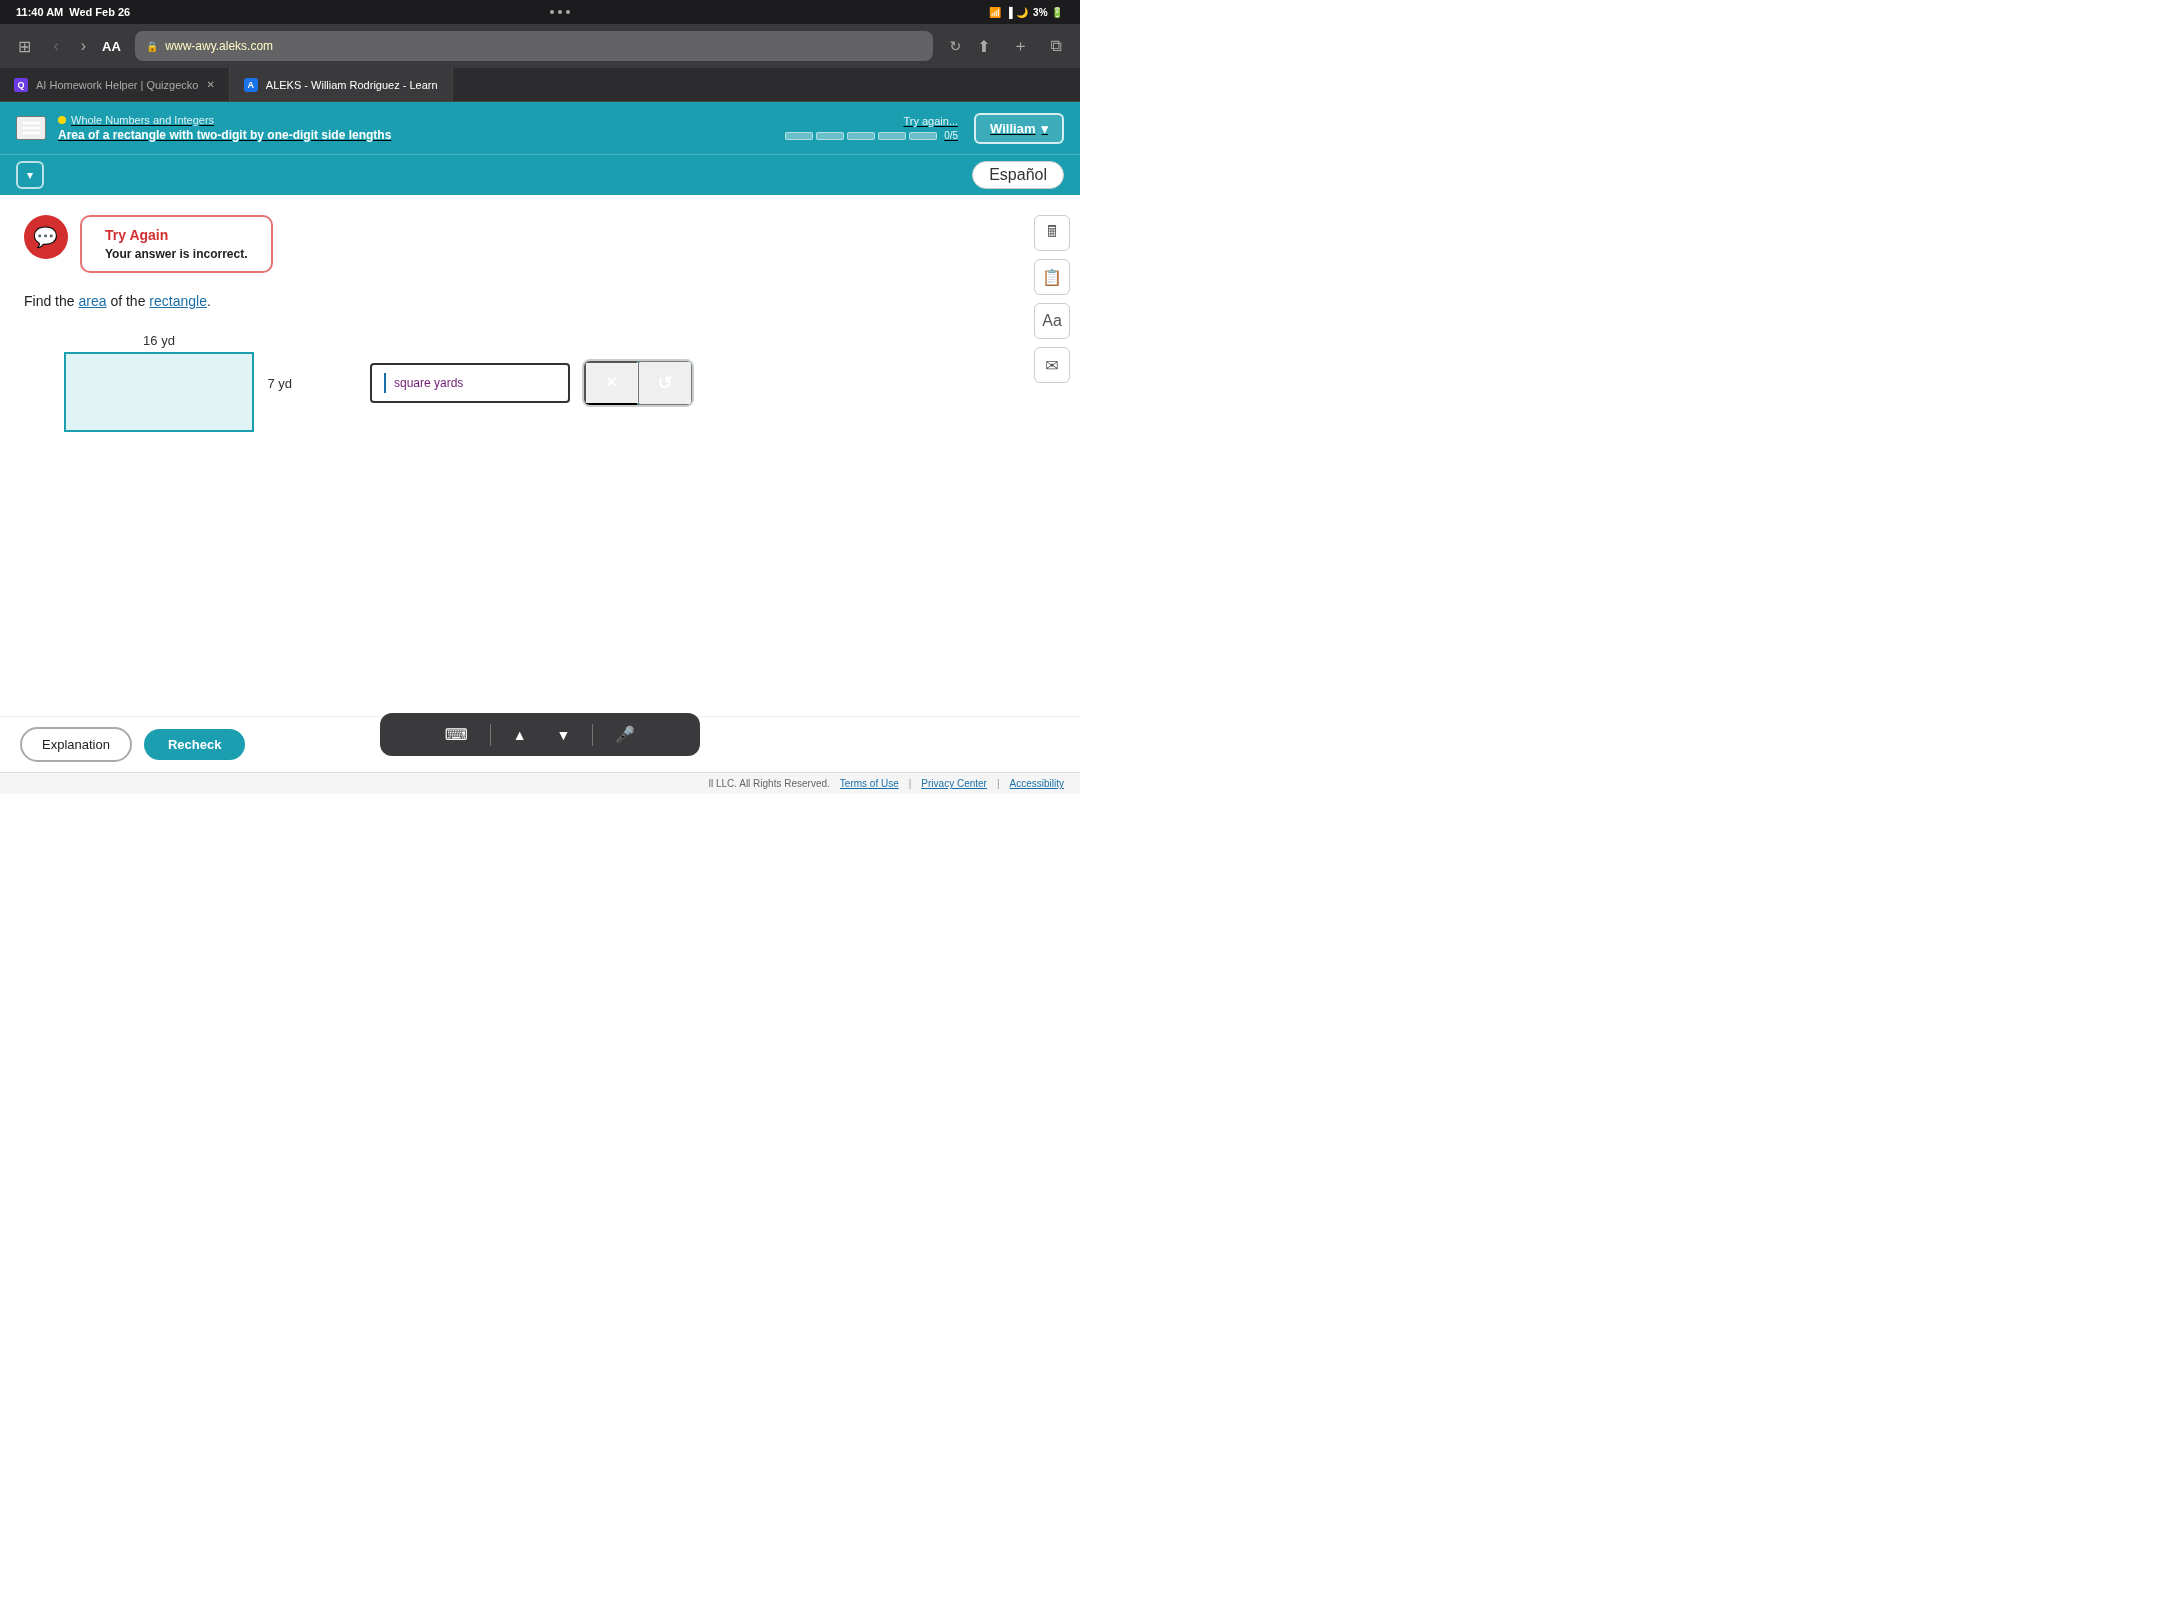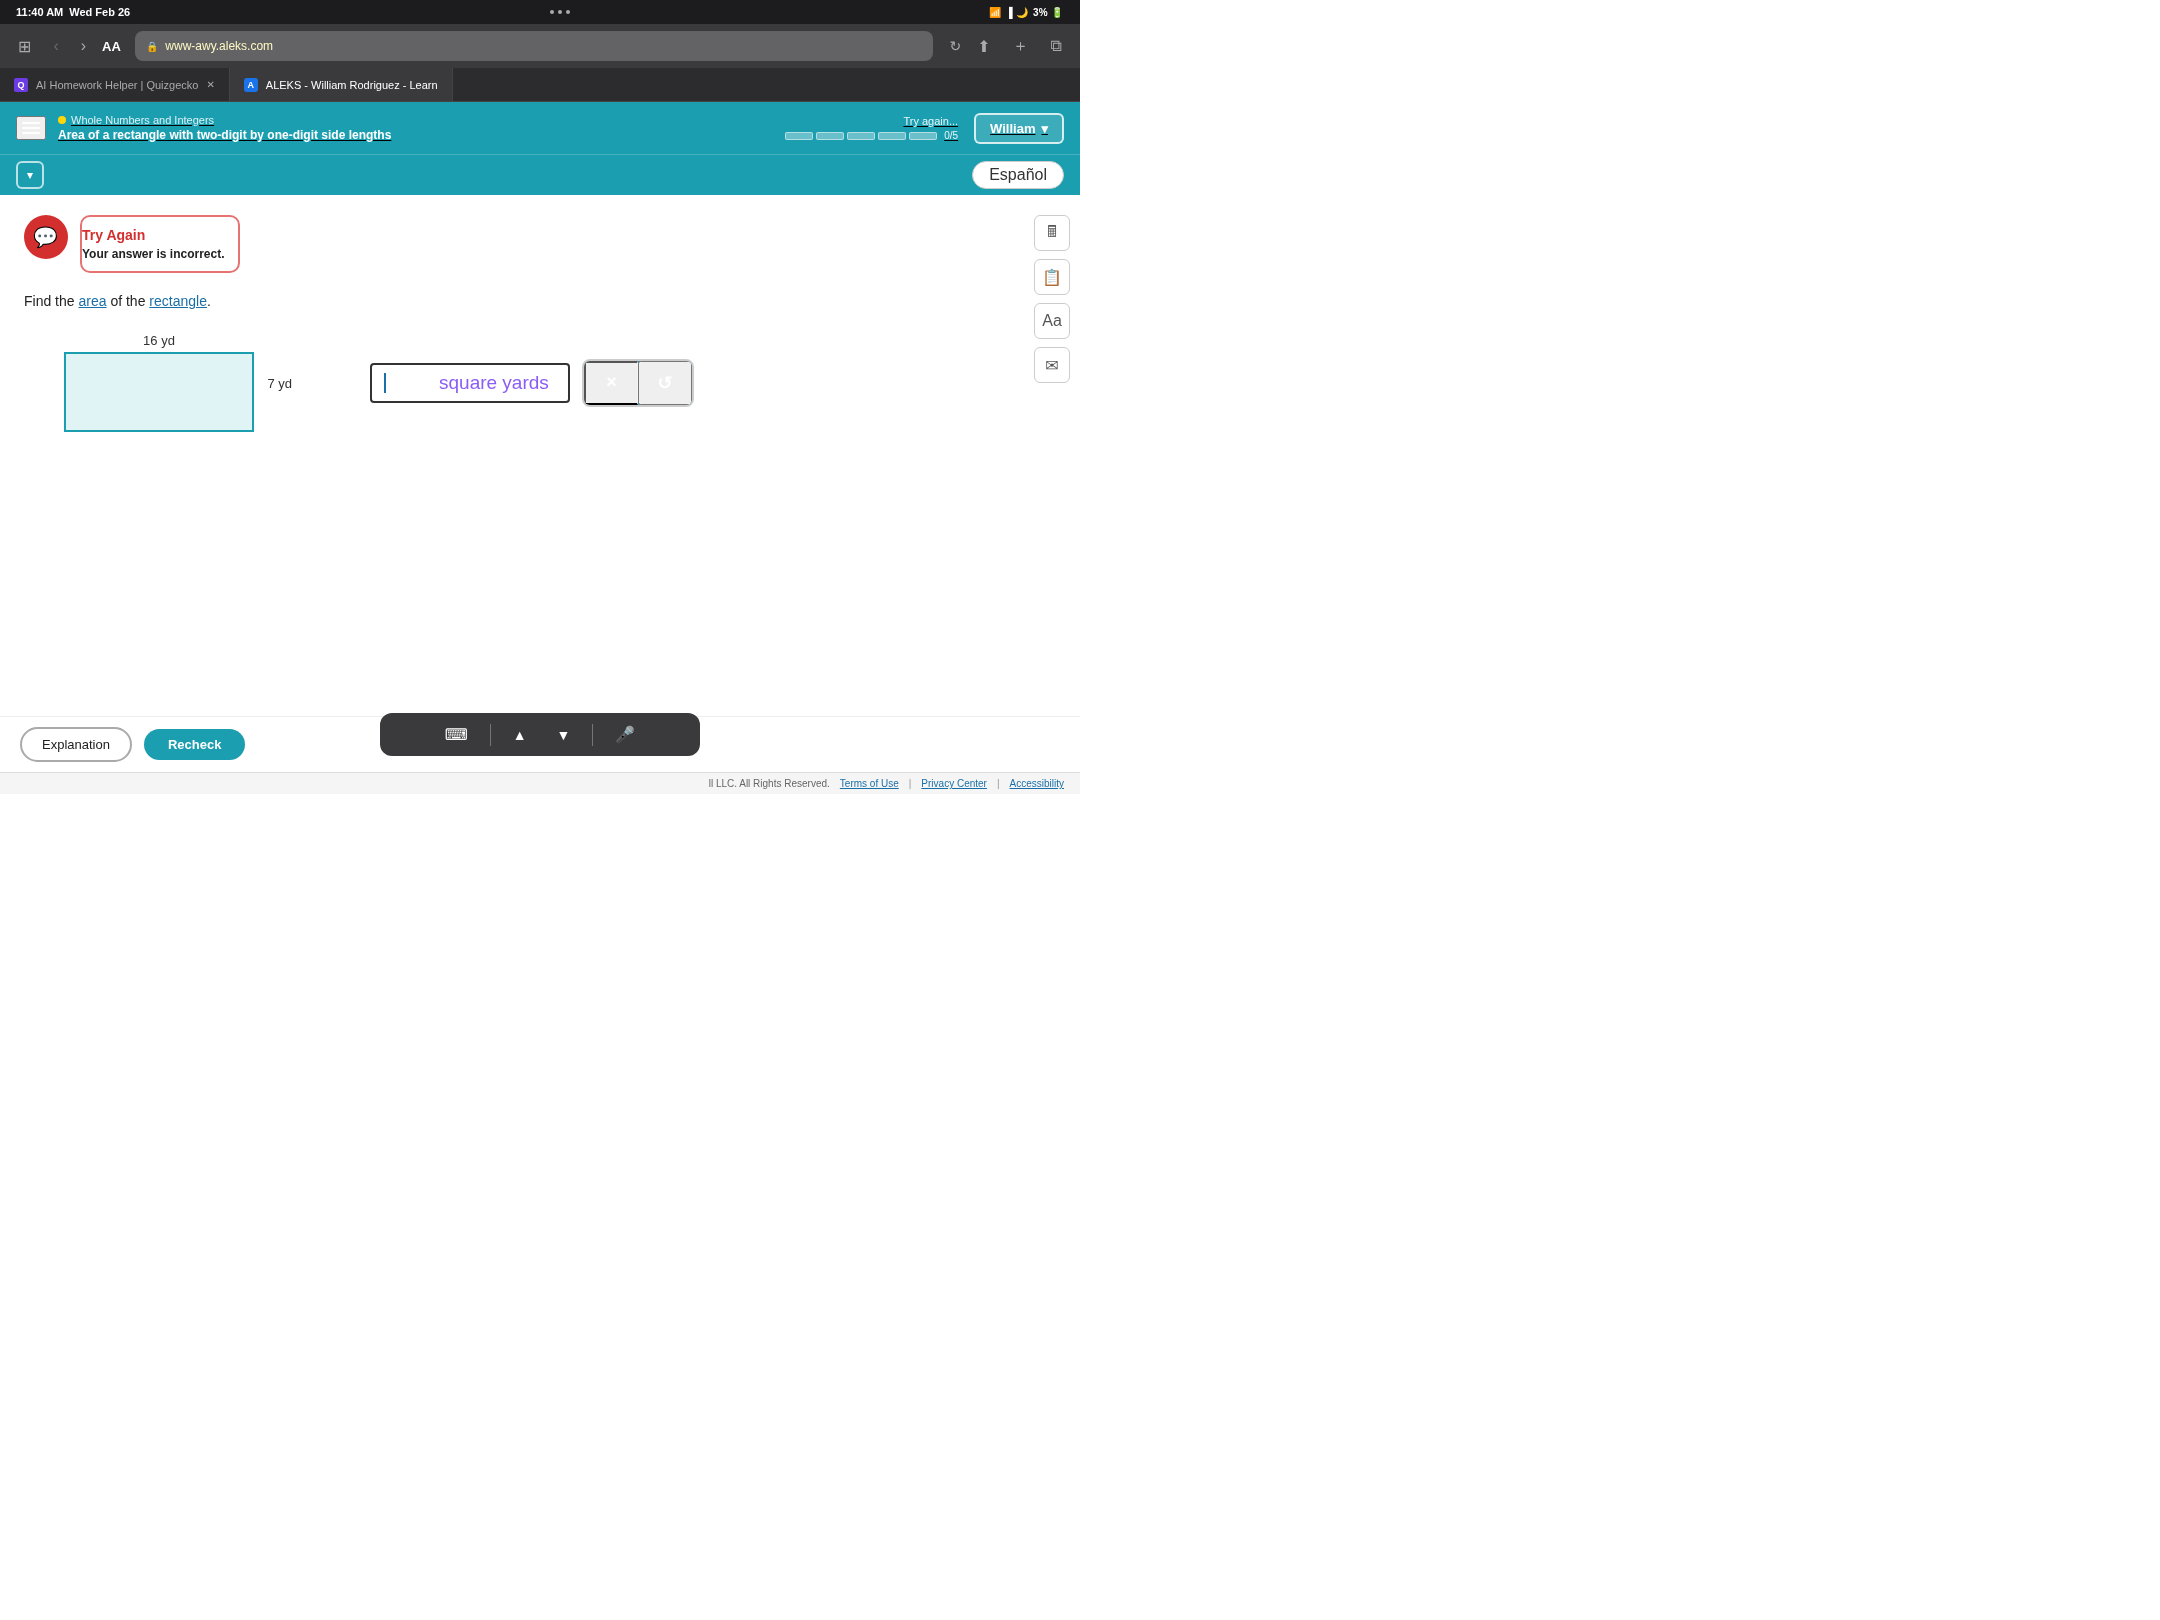--- a/index.html
+++ b/index.html
@@ -203,21 +203,21 @@
       background: #d32f2f;
       border-radius: 50%;
       display: flex; align-items: center; justify-content: center;
       color: #fff;
       font-size: 20px;
       flex-shrink: 0;
     }
     .try-again-box {
       border: 2px solid #e57373;
       border-radius: 10px;
-      padding: 10px 0;
+      padding: 10px 23px;
       min-width: 160px;
     }
     .try-again-title {
       color: #d32f2f;
       font-size: 14px;
       font-weight: 700;
       margin-bottom: 4px;
     }
     .try-again-msg {
       color: #222;
@@ -283,21 +283,21 @@
       height: 40px;
       background: #fff;
     }
     .cursor-bar {
       width: 2px; height: 20px;
       background: #1a6fa8;
       margin-right: 8px;
       animation: blink 1s infinite;
     }
     @keyframes blink { 0%,100%{opacity:1} 50%{opacity:0} }
-    .answer-unit { font-size: 19px; color: #8b5cf6; margin-left: 45px; }
+    .answer-unit { font-size: 12px; color: #701a75; }
     .action-btns {
       display: flex;
       background: #1a9eb0;
       border-radius: 8px;
       overflow: hidden;
       border: 2px solid #ccc;
     }
     .action-btn {
       width: 54px; height: 44px;
       display: flex; align-items: center; justify-content: center;

